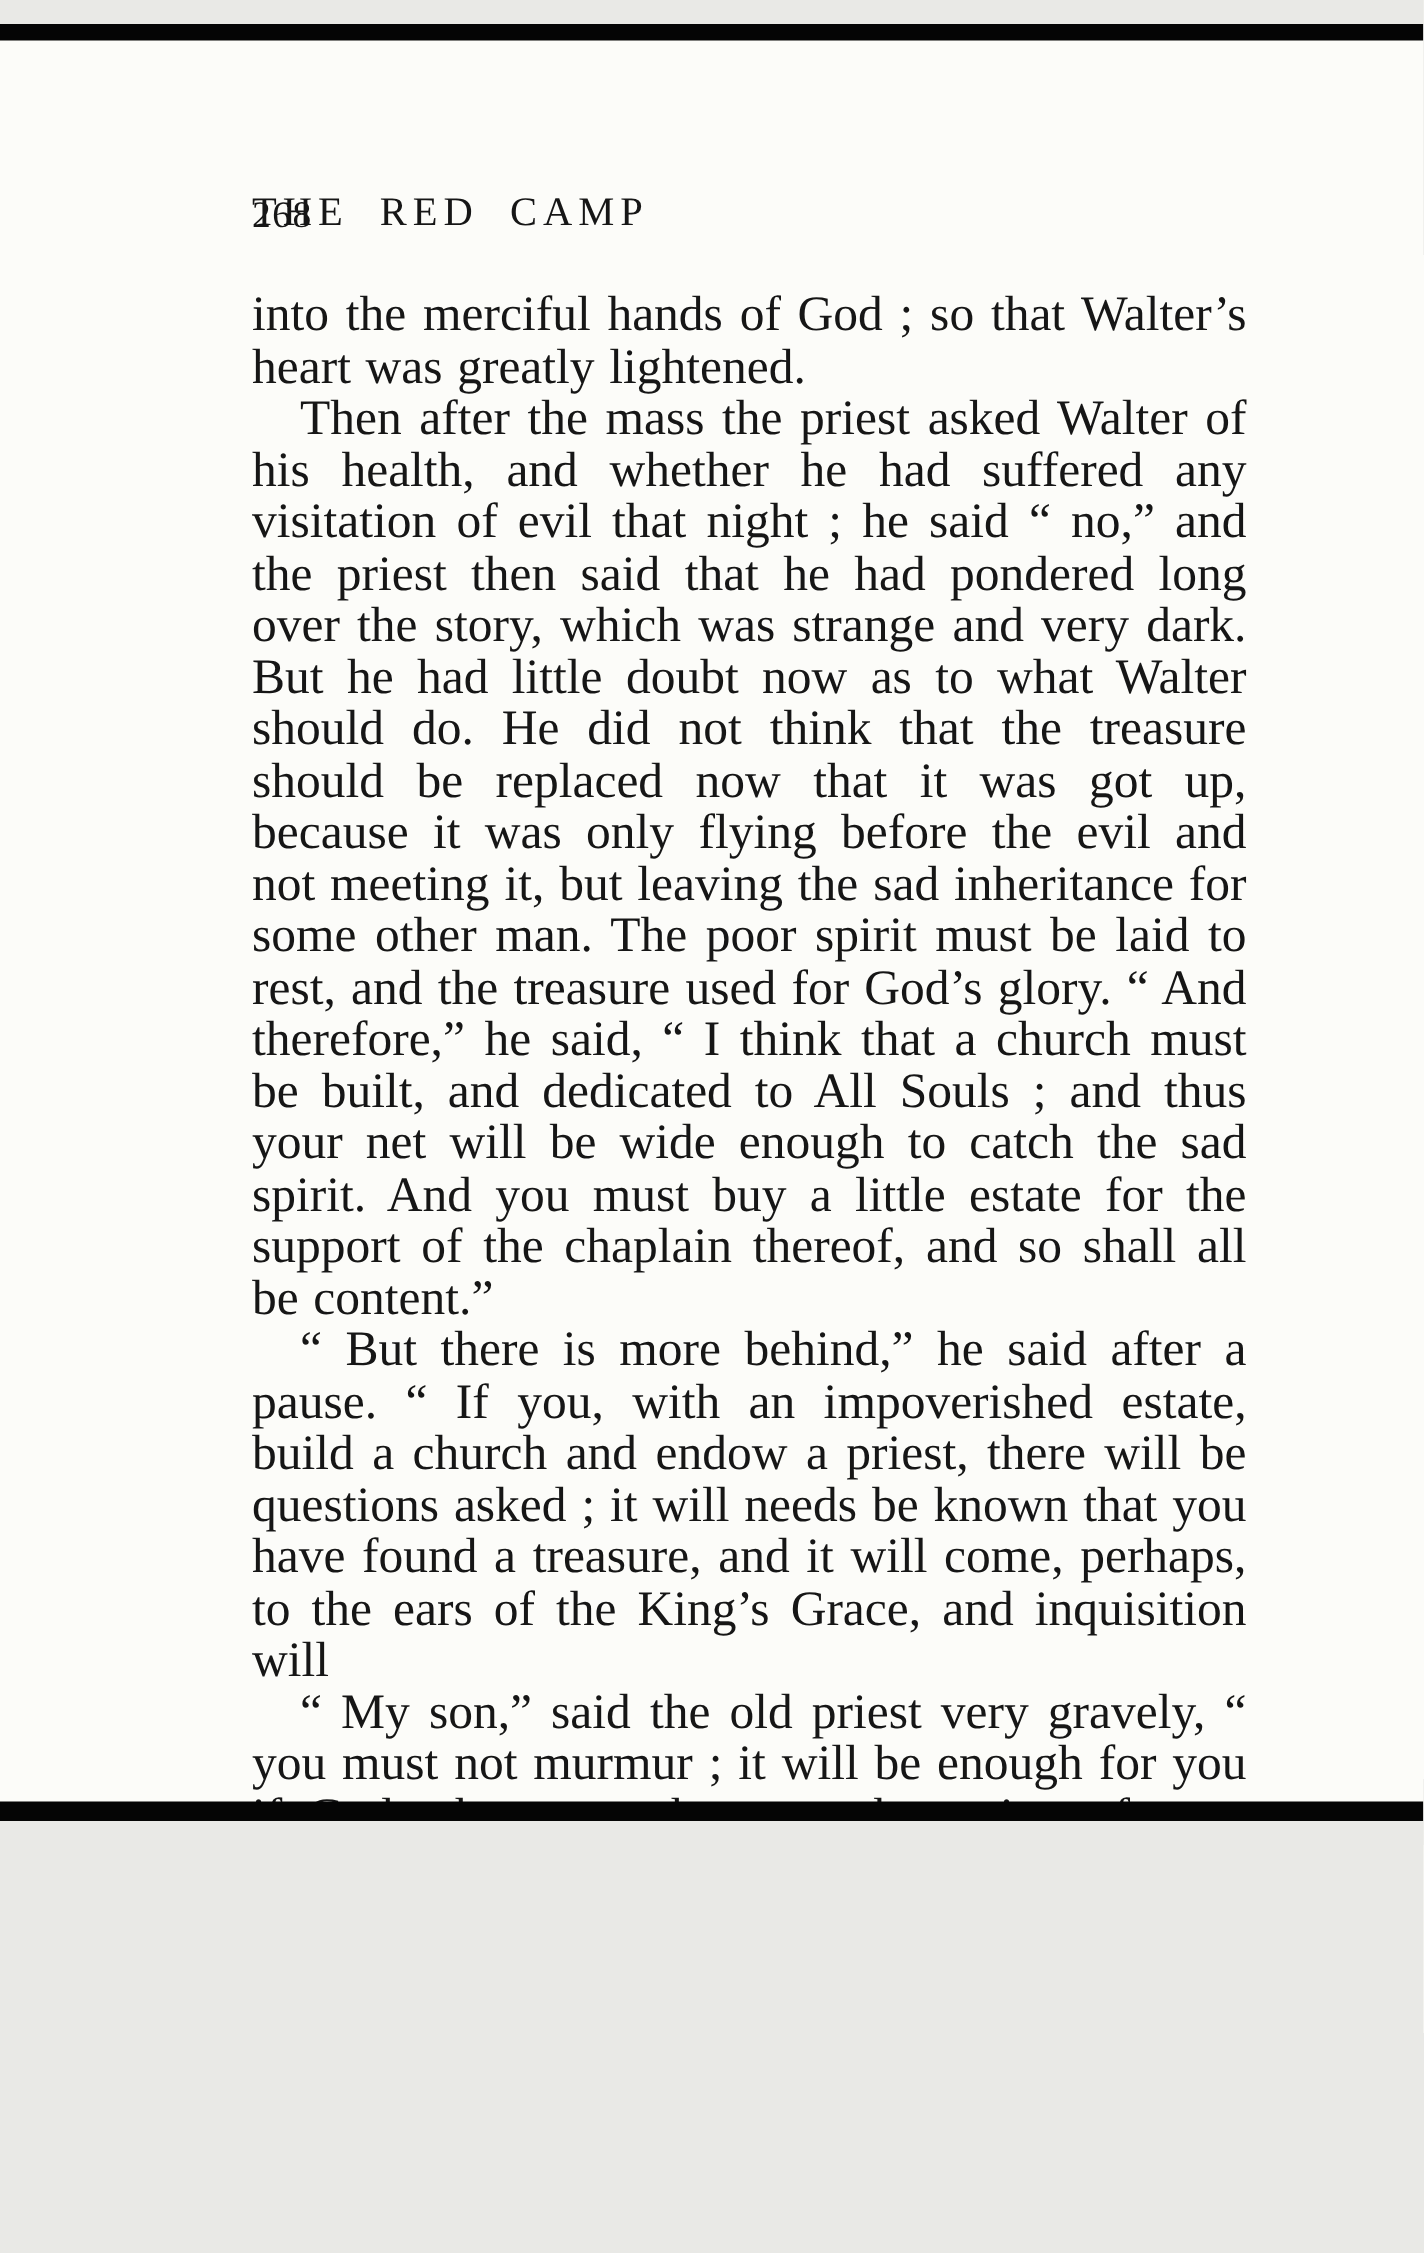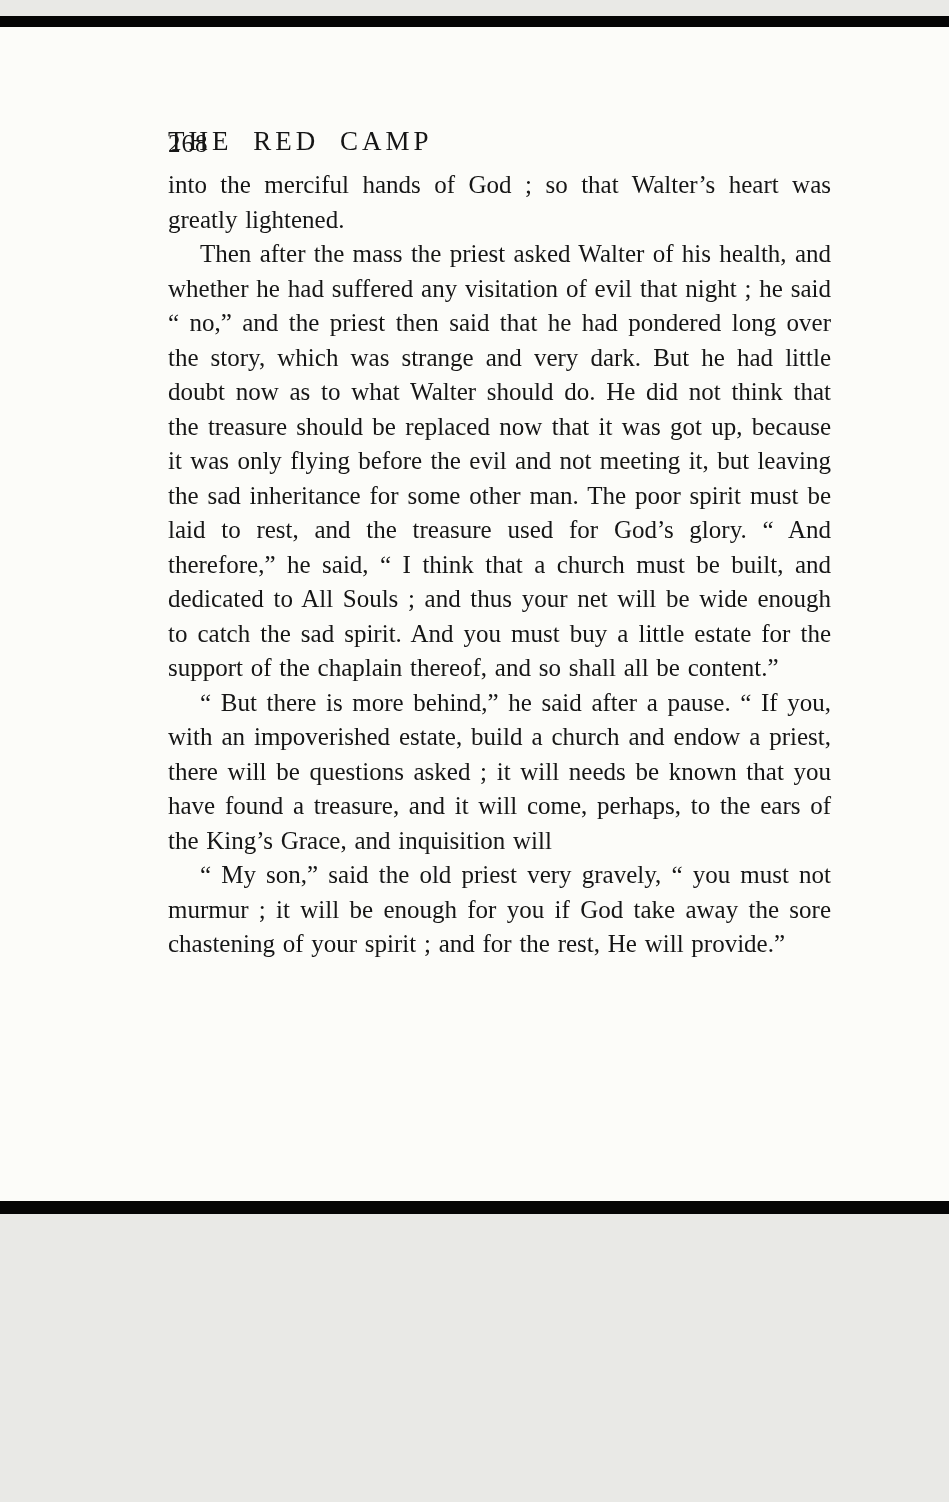--- a/index.html
+++ b/index.html
@@ -44,24 +44,24 @@
     text-align: left;
     font-size: 27px;
     font-weight: 500;
     letter-spacing: 4px;
     word-spacing: 10px;
     white-space: nowrap;
   }
 
   .page-body {
     position: absolute;
-    top: 152px;
+    top: 177px;
     left: 168px;
     width: 663px;
-    font-size: 25px;
+    font-size: 33px;
     line-height: 34.5px;
     text-align: justify;
     word-spacing: 1.5px;
   }
   .page-body p {
     margin: 0;
   }
   .page-body p.indent {
     text-indent: 32px;
   }

